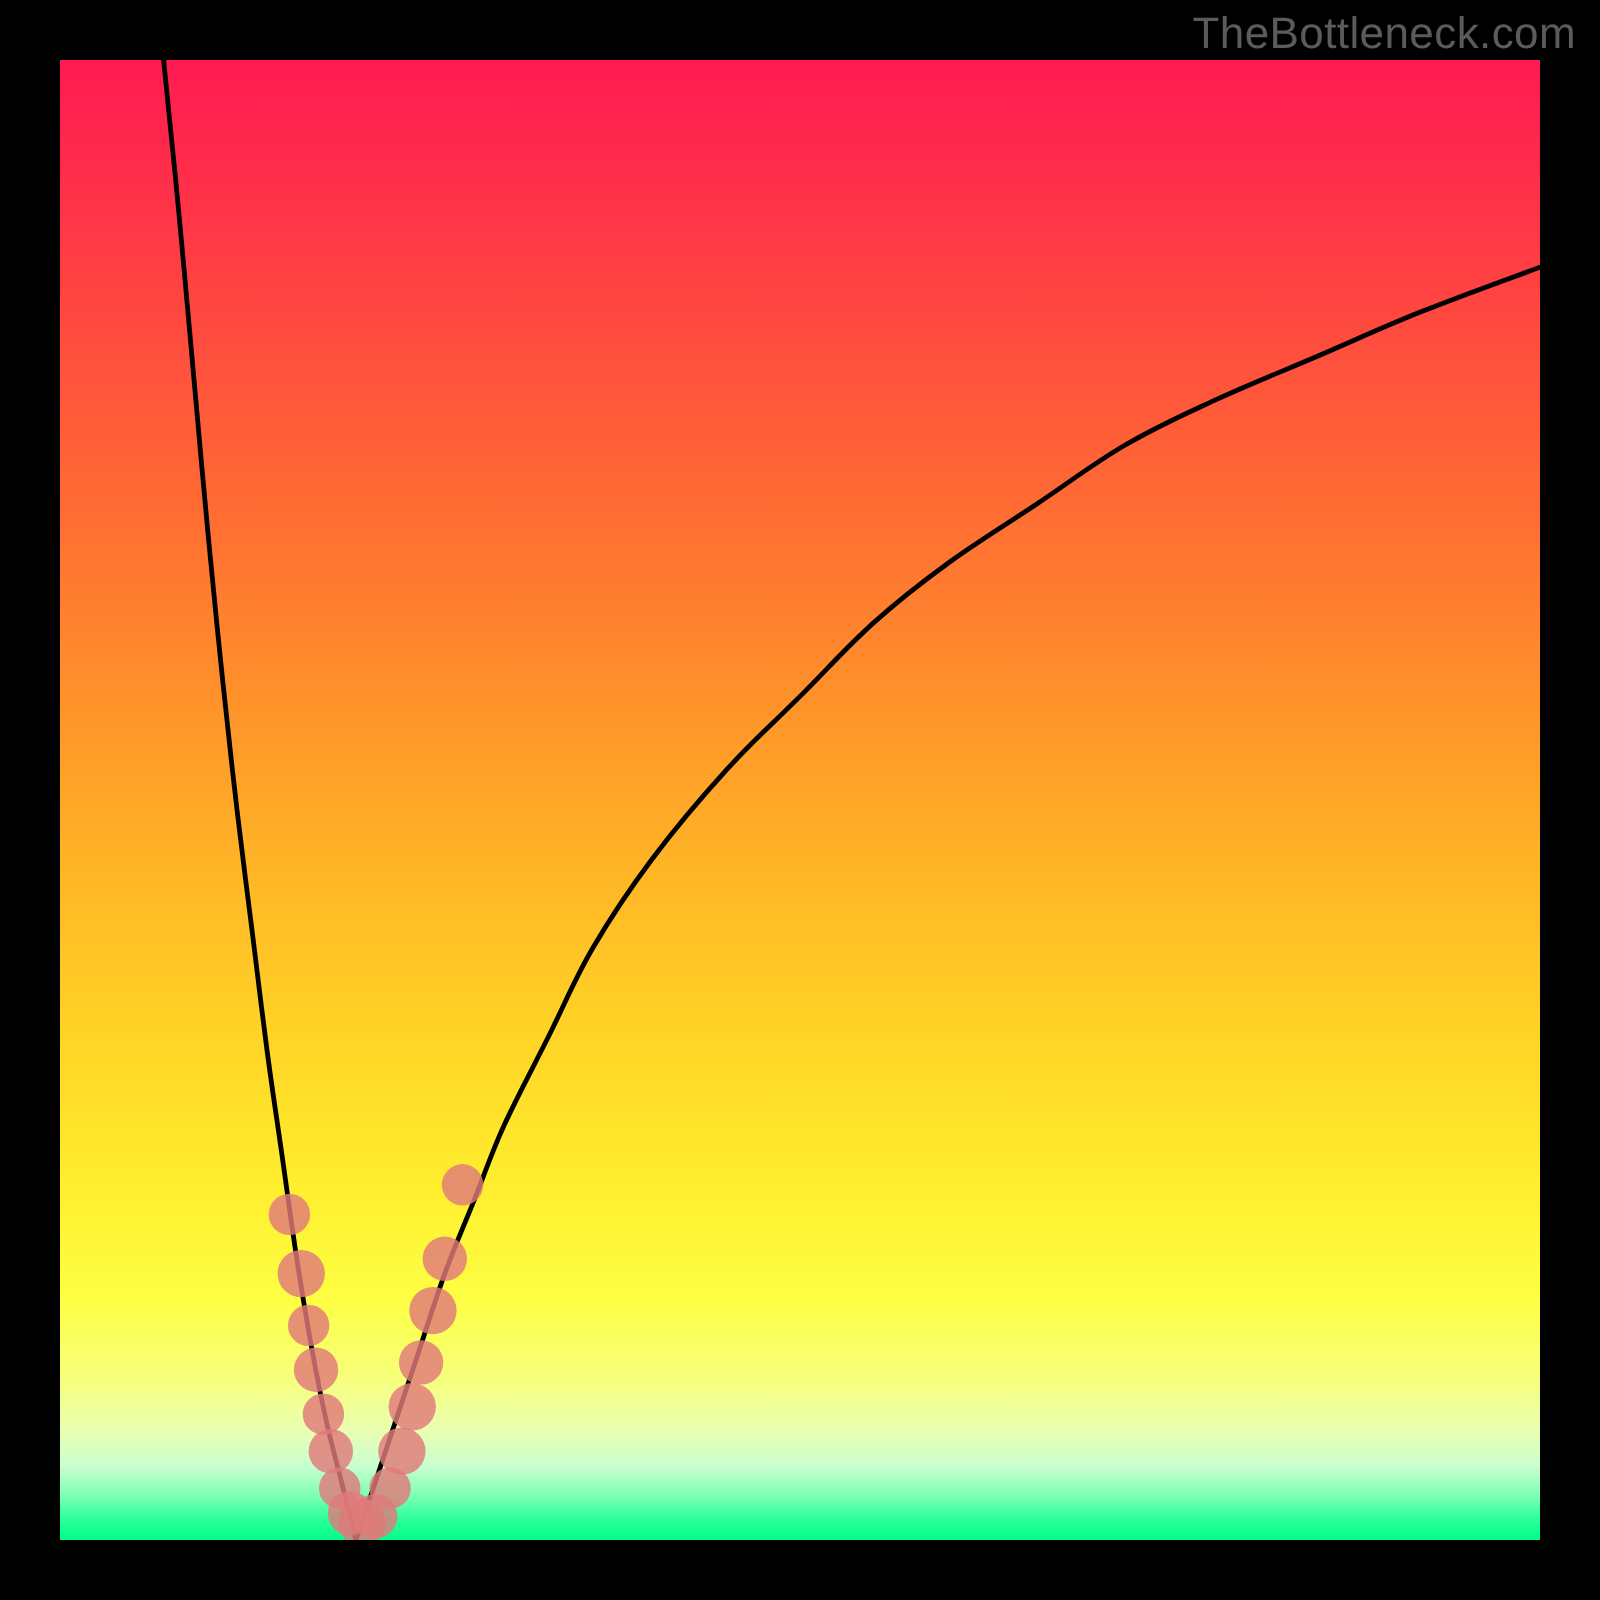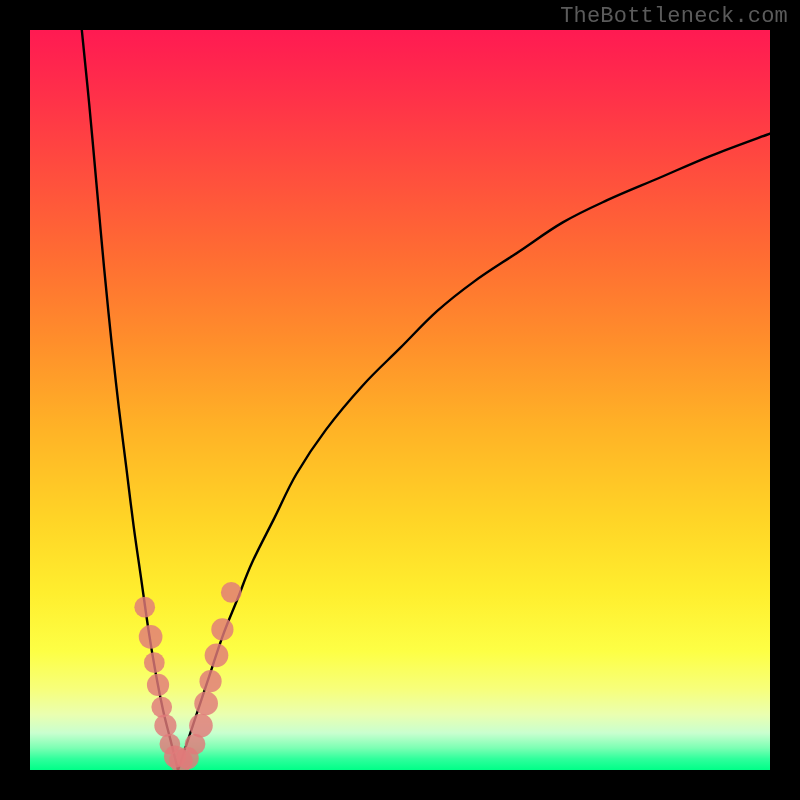--- a/index.html
+++ b/index.html
@@ -9,21 +9,20 @@
     height: 800px;
     overflow: hidden;
     background: #000;
     font-family: Arial, Helvetica, sans-serif;
   }
   .frame {
     position: relative;
     width: 800px;
     height: 800px;
     background: #000;
-    font-family: Liberation Mono, monospace;
   }
   .plot-area {
     position: absolute;
     left: 30px;
     top: 30px;
     width: 740px;
     height: 740px;
     overflow: hidden;
   }
   .gradient-bg {

